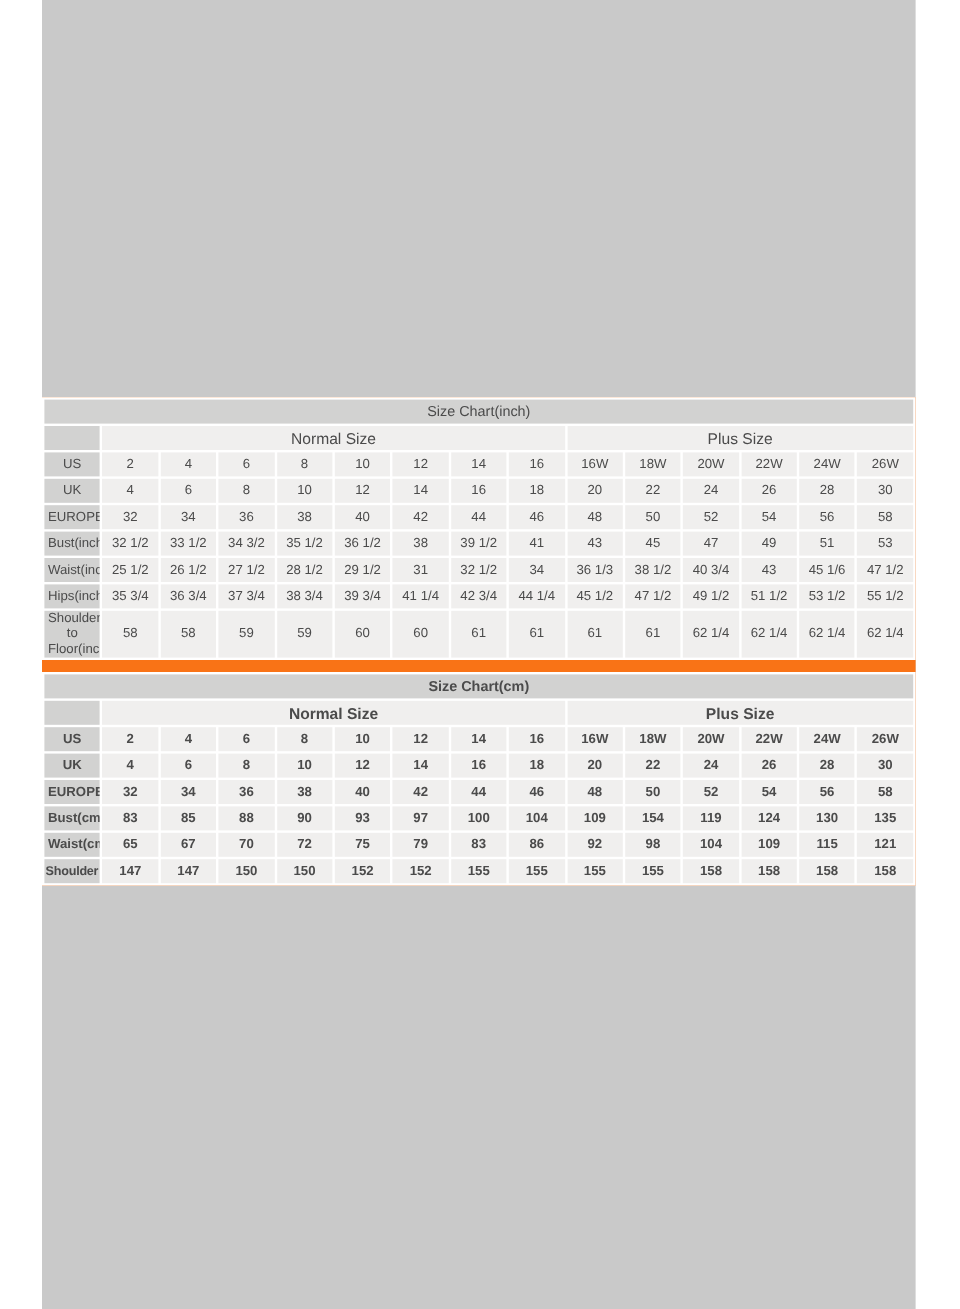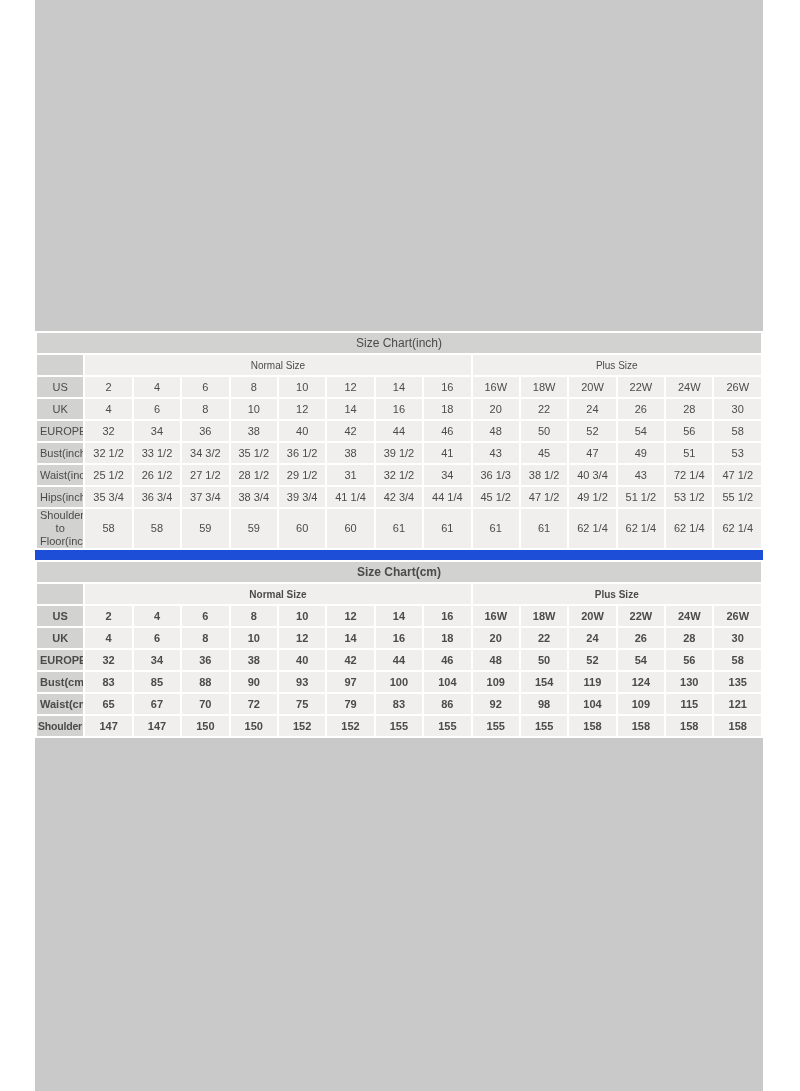--- a/index.html
+++ b/index.html
@@ -21,21 +21,21 @@
     top: 0;
     width: 728px;
     height: 1091px;
     background: var(--panel, #c9c9c9);
   }
   .chart-block {
     position: absolute;
     left: 0;
     top: 331px;
     width: 728px;
-    background: #1d4ed8;
+    background: #f97316;
   }
   table.size-table {
     border-collapse: separate;
     border-spacing: 2px;
     width: 728px;
     table-layout: fixed;
     background: #ffffff;
   }
   table.size-table + table.size-table {
     margin-top: 10px;
@@ -57,21 +57,21 @@
     height: 20px;
   }
   .label-cell {
     background: var(--header-cell, #d2d2d1);
     width: 106px;
   }
   .group-cell, .data-cell {
     background: var(--data-cell, #f0efee);
   }
   .group-cell {
-    font-size: 10px;
+    font-size: 13px;
   }
   
   #table-cm tr:last-child .label-cell {
     white-space: nowrap;
     font-size: 10.5px;
     letter-spacing: -0.2px;
     padding: 0 1px;
   }
 </style>
 </head>
@@ -165,21 +165,21 @@
               <td class="data-cell">27 1/2</td>
               <td class="data-cell">28 1/2</td>
               <td class="data-cell">29 1/2</td>
               <td class="data-cell">31</td>
               <td class="data-cell">32 1/2</td>
               <td class="data-cell">34</td>
               <td class="data-cell">36 1/3</td>
               <td class="data-cell">38 1/2</td>
               <td class="data-cell">40 3/4</td>
               <td class="data-cell">43</td>
-              <td class="data-cell">72 1/4</td>
+              <td class="data-cell">45 1/6</td>
               <td class="data-cell">47 1/2</td>
             </tr>
             <tr>
               <td class="label-cell">Hips(inch)</td>
               <td class="data-cell">35 3/4</td>
               <td class="data-cell">36 3/4</td>
               <td class="data-cell">37 3/4</td>
               <td class="data-cell">38 3/4</td>
               <td class="data-cell">39 3/4</td>
               <td class="data-cell">41 1/4</td>

